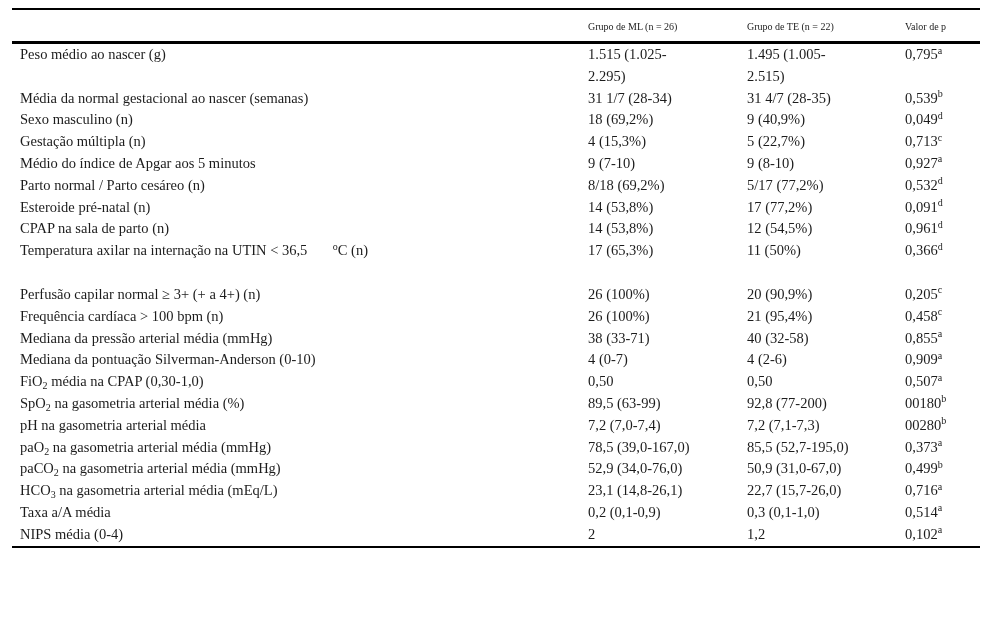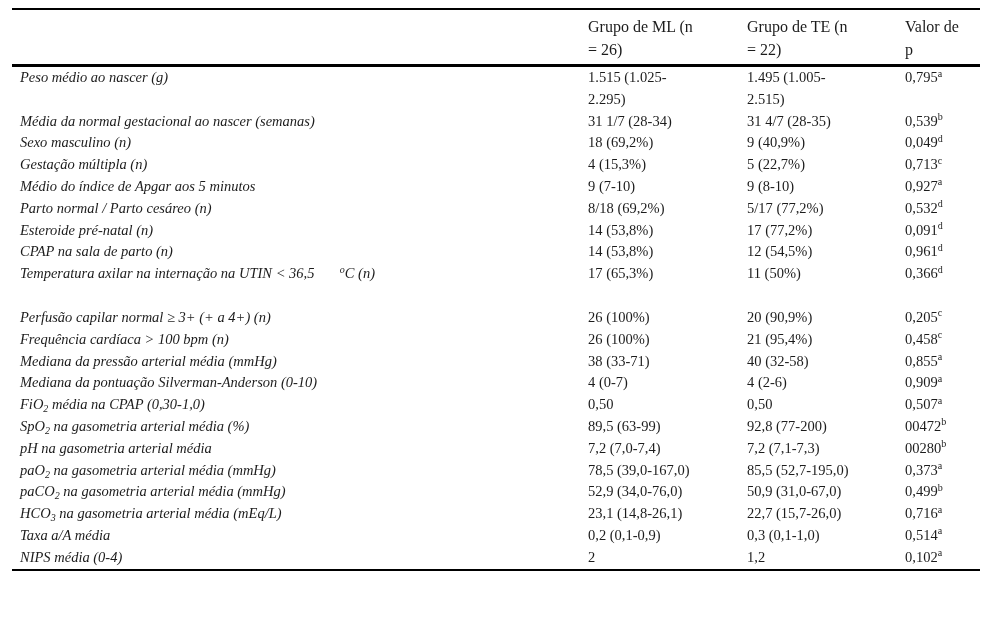--- a/index.html
+++ b/index.html
@@ -34,33 +34,33 @@
   col.col-te    { width: 158px; }
   col.col-p     { width: 83px;  }
 
   thead th {
     font-weight: normal;
     text-align: left;
     vertical-align: top;
     border-bottom: 3px solid #000000;
     padding: 5px 0 3px 8px;
     line-height: 23px;
-    font-size: 16px;
+    font-size: 10px;
   }
   thead th.c-ml, thead th.c-te { padding-right: 40px; }
   thead th .narrow { width: 56px; }
 
   tbody td {
     vertical-align: top;
     text-align: left;
     padding: 0 0 0 8px;
     line-height: 21.8px;
     font-size: 14.5px;
   }
-  tbody td.c-label { padding-right: 15px; font-style: italic; }
+  tbody td.c-label { padding-right: 15px; }
   tbody td.c-ml, tbody td.c-te { padding-right: 40px; }
   tr.spacer td { height: 22px; padding: 0; }
 
   sup {
     font-size: 10px;
     line-height: 0;
     vertical-align: baseline;
     position: relative;
     top: -5.5px;
   }
@@ -178,21 +178,21 @@
         <tr>
           <td class="c-label">FiO<sub>2</sub> média na CPAP (0,30-1,0)</td>
           <td class="c-ml">0,50</td>
           <td class="c-te">0,50</td>
           <td class="c-p"><span>0,507</span><sup>a</sup></td>
         </tr>
         <tr>
           <td class="c-label">SpO<sub>2</sub> na gasometria arterial média (%)</td>
           <td class="c-ml">89,5 (63-99)</td>
           <td class="c-te">92,8 (77-200)</td>
-          <td class="c-p"><span>00472</span><sup>b</sup></td>
+          <td class="c-p"><span>00180</span><sup>b</sup></td>
         </tr>
         <tr>
           <td class="c-label">pH na gasometria arterial média</td>
           <td class="c-ml">7,2 (7,0-7,4)</td>
           <td class="c-te">7,2 (7,1-7,3)</td>
           <td class="c-p"><span>00280</span><sup>b</sup></td>
         </tr>
         <tr>
           <td class="c-label">paO<sub>2</sub> na gasometria arterial média (mmHg)</td>
           <td class="c-ml">78,5 (39,0-167,0)</td>

